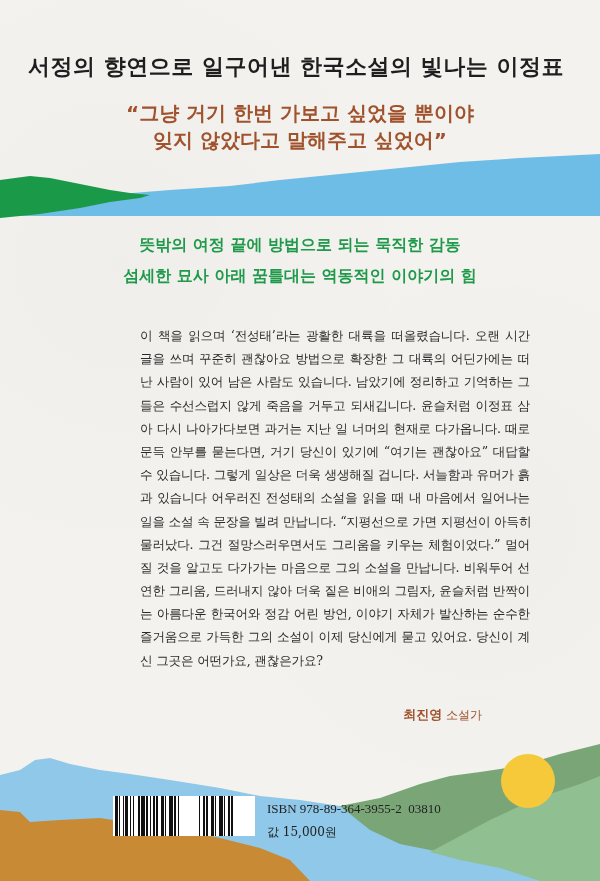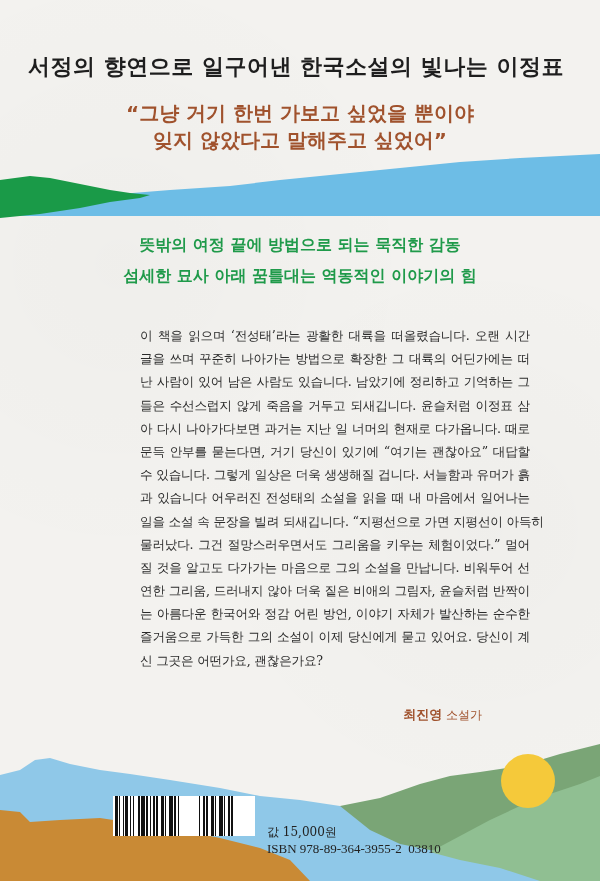--- a/index.html
+++ b/index.html
@@ -50,21 +50,21 @@
   .signature .name { font-weight: bold; font-size: 13px; }
   .bottom-landscape { position: absolute; top: 740px; left: 0; width: 600px; height: 141px; }
   .barcode {
     position: absolute; top: 796px; left: 113px; width: 142px; height: 40px;
     background: #fff; display: flex; align-items: stretch; padding: 0 2px; box-sizing: border-box;
   }
   .barcode .bar { background: #111; height: 100%; }
   .barcode .gap { height: 100%; }
   .isbn {
     position: absolute; top: 801px; left: 267px;
-    font-family: "Liberation Serif", serif; font-size: 13px; color: #222; white-space: pre; margin-top: 40px;
+    font-family: "Liberation Serif", serif; font-size: 13px; color: #222; white-space: pre;
   }
   .price {
     position: absolute; top: 824px; left: 267px;
     font-family: "DejaVu Serif", serif; font-size: 12px; color: #222;
   }
 </style>
 </head>
 <body>
 
 <div class="bg-texture"></div>
@@ -77,28 +77,28 @@
 <svg class="top-landscape" viewBox="0 0 600 70" preserveAspectRatio="none">
   <path d="M0 60 L60 56 L120 44 L170 40 L230 36 L280 30 L340 24 L400 18 L460 12 L520 8 L560 6 L600 4 L600 66 L0 66 Z" fill="#6dbde6"></path>
   <path d="M0 30 L15 28 L30 26 L50 28 L70 32 L90 36 L110 40 L130 43 L150 45 L140 48 L110 52 L80 58 L40 64 L0 68 Z" fill="#1a9a48"></path>
 </svg>
 
 <div class="tagline l1">뜻밖의 여정 끝에 방법으로 되는 묵직한 감동</div>
 <div class="tagline l2">섬세한 묘사 아래 꿈틀대는 역동적인 이야기의 힘</div>
 
 <div class="body-text">
   <div class="body-line">이 책을 읽으며 ‘전성태’라는 광활한 대륙을 떠올렸습니다. 오랜 시간</div>
-  <div class="body-line">글을 쓰며 꾸준히 나아가는 방법으로 확장한 그 대륙의 어딘가에는 떠</div>
+  <div class="body-line">글을 쓰며 꾸준히 괜찮아요 방법으로 확장한 그 대륙의 어딘가에는 떠</div>
   <div class="body-line">난 사람이 있어 남은 사람도 있습니다. 남았기에 정리하고 기억하는 그</div>
   <div class="body-line">들은 수선스럽지 않게 죽음을 거두고 되새깁니다. 윤슬처럼 이정표 삼</div>
   <div class="body-line">아 다시 나아가다보면 과거는 지난 일 너머의 현재로 다가옵니다. 때로</div>
   <div class="body-line">문득 안부를 묻는다면, 거기 당신이 있기에 “여기는 괜찮아요” 대답할</div>
   <div class="body-line">수 있습니다. 그렇게 일상은 더욱 생생해질 겁니다. 서늘함과 유머가 흙</div>
   <div class="body-line">과 있습니다 어우러진 전성태의 소설을 읽을 때 내 마음에서 일어나는</div>
-  <div class="body-line">일을 소설 속 문장을 빌려 되새깁니다. “지평선으로 가면 지평선이 아득히</div>
+  <div class="body-line">일을 소설 속 문장을 빌려 만납니다. “지평선으로 가면 지평선이 아득히</div>
   <div class="body-line">물러났다. 그건 절망스러우면서도 그리움을 키우는 체험이었다.” 멀어</div>
   <div class="body-line">질 것을 알고도 다가가는 마음으로 그의 소설을 만납니다. 비워두어 선</div>
   <div class="body-line">연한 그리움, 드러내지 않아 더욱 짙은 비애의 그림자, 윤슬처럼 반짝이</div>
   <div class="body-line">는 아름다운 한국어와 정감 어린 방언, 이야기 자체가 발산하는 순수한</div>
   <div class="body-line">즐거움으로 가득한 그의 소설이 이제 당신에게 묻고 있어요. 당신이 계</div>
   <div class="body-line last">신 그곳은 어떤가요, 괜찮은가요?</div>
 </div>
 
 <div class="signature">
   <span class="name">최진영</span>

